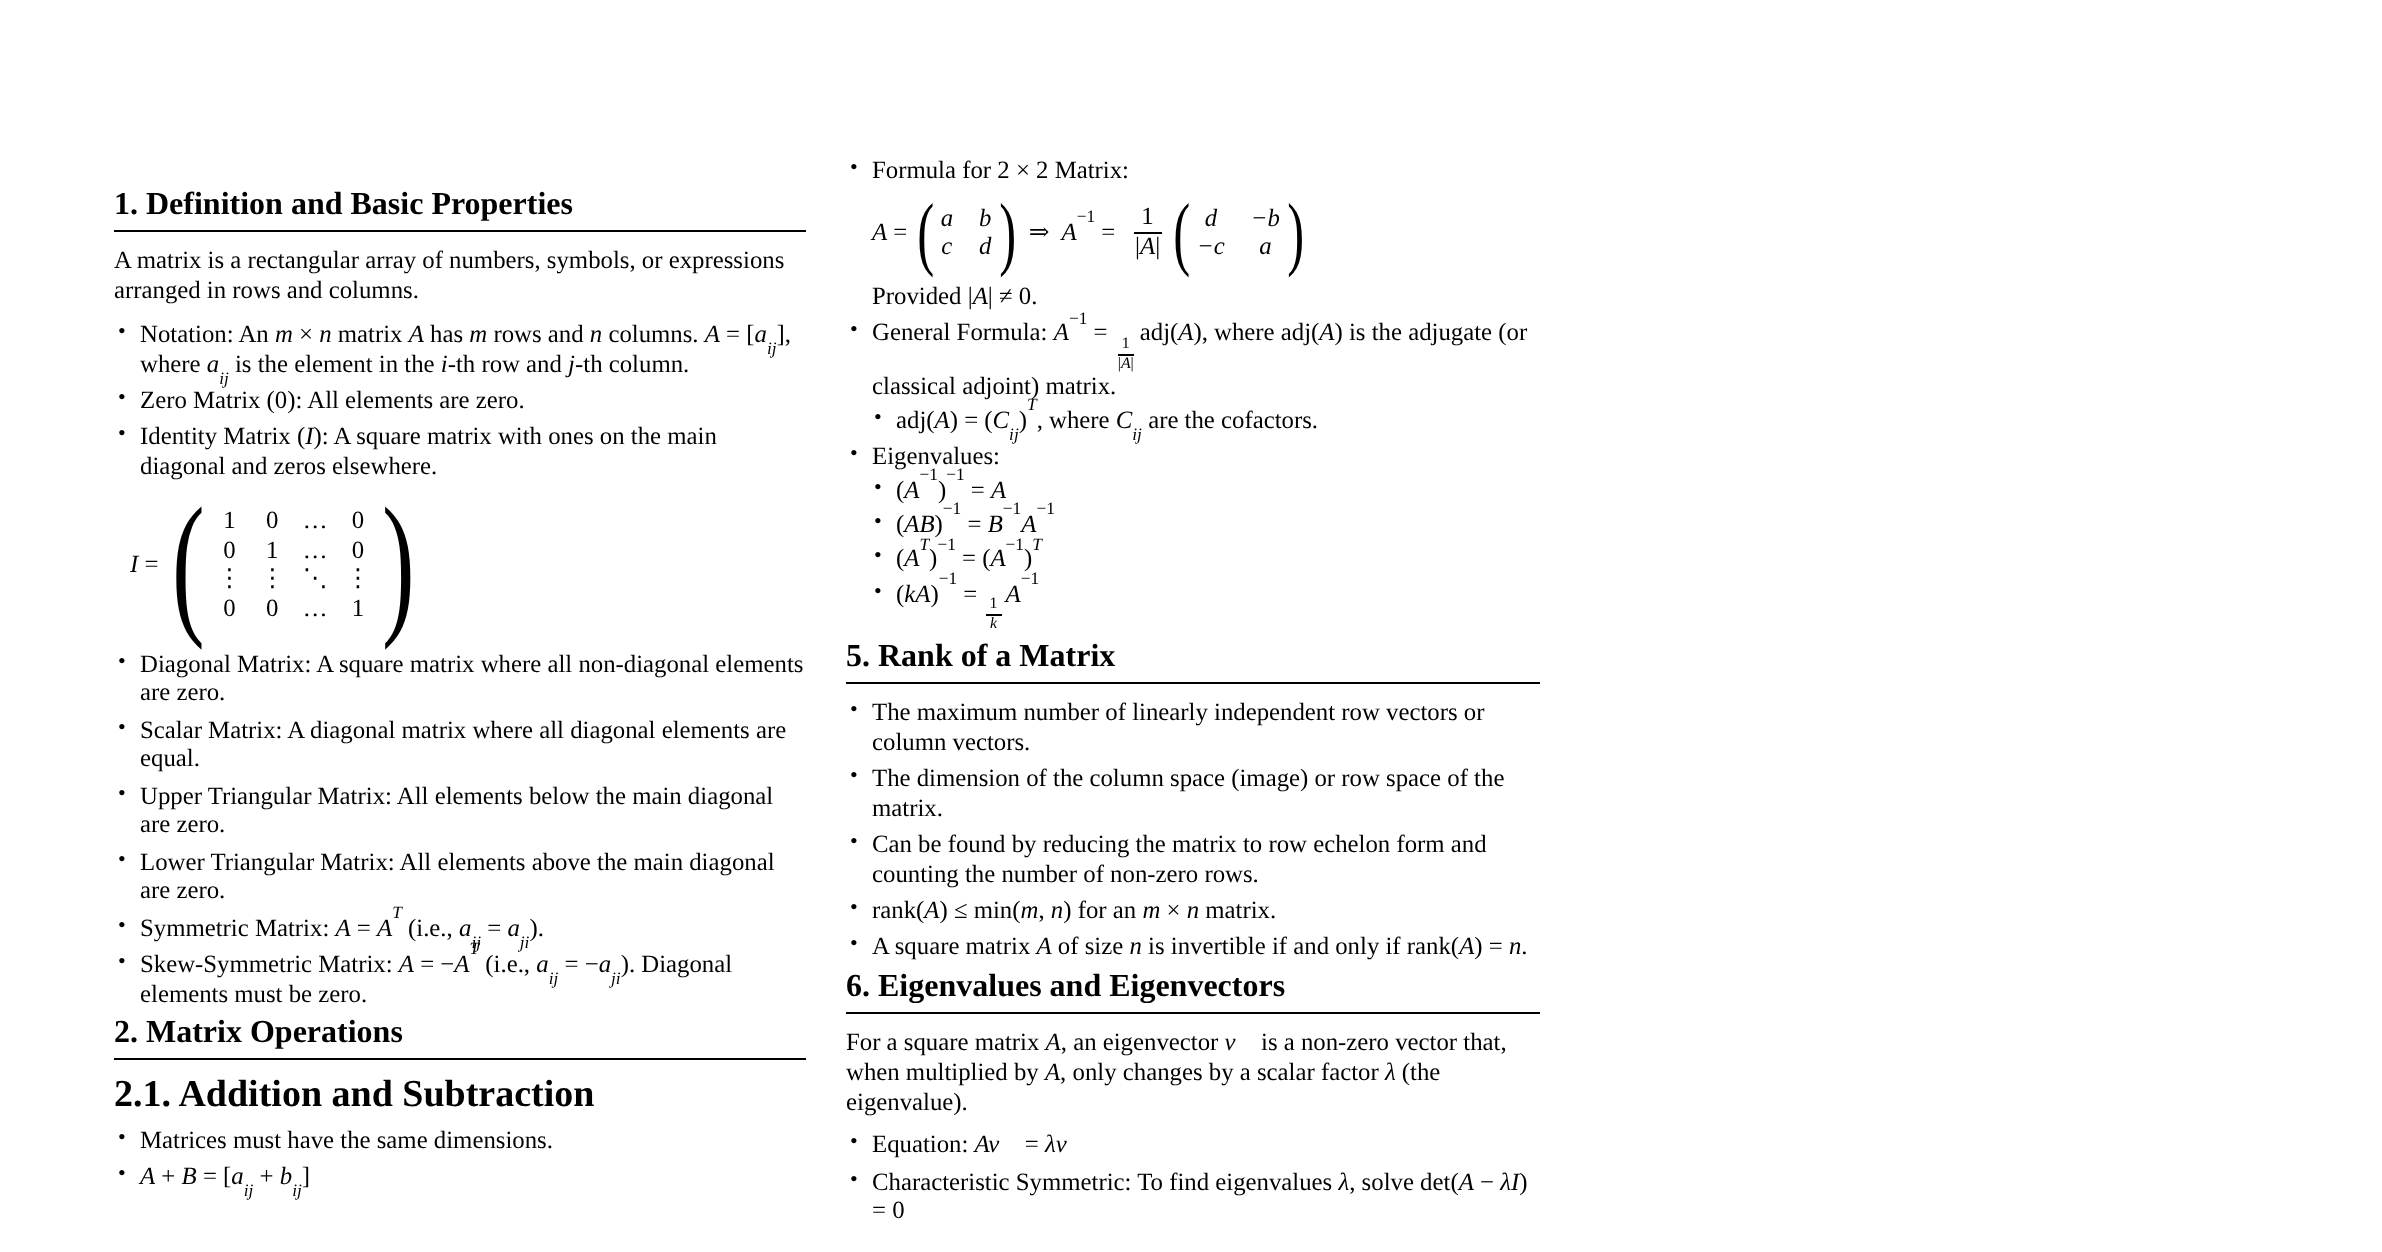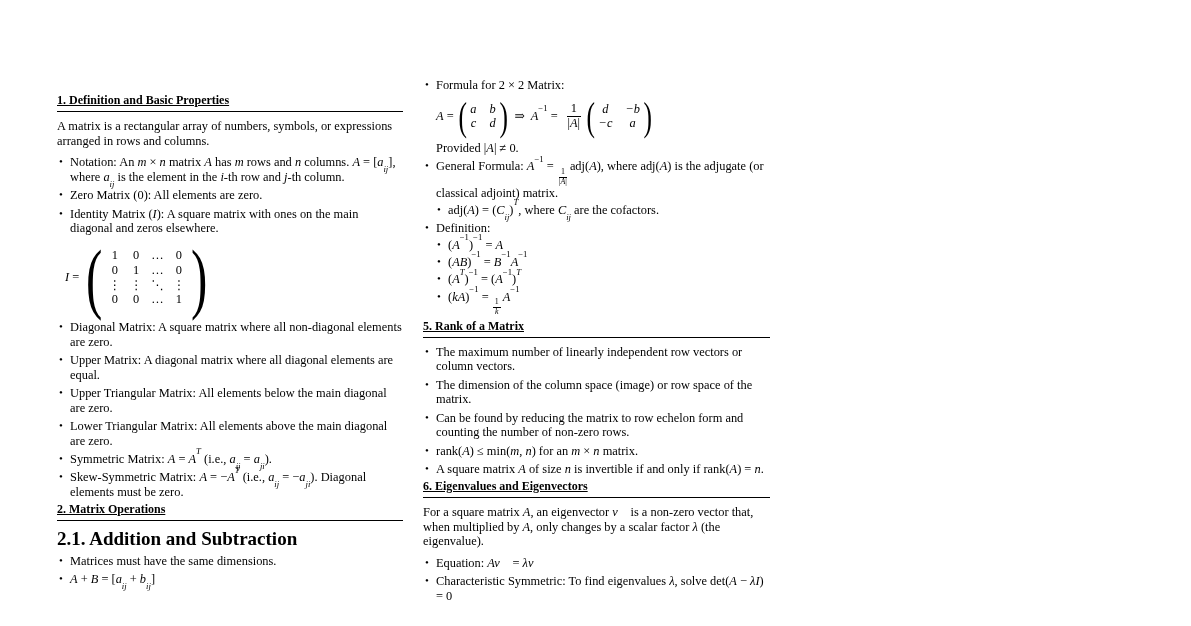--- a/index.html
+++ b/index.html
@@ -3,21 +3,21 @@
 <meta charset="utf-8">
 <style>
   html,body{margin:0;padding:0;background:#ffffff;}
   .page{position:relative;width:1191px;height:626px;background:#ffffff;overflow:hidden;
         color:#000;font-family:"Liberation Serif","DejaVu Serif",serif;
         font-size:12.4px;line-height:1.19;}
   .col{position:absolute;}
   .col-left{left:57px;top:94px;width:346px;}
   .col-right{left:423px;top:78px;width:347px;}
 
-  h1.sec{font-size:12px;line-height:1.15;font-weight:bold;margin:0;text-decoration:underline;}
+  h1.sec{font-size:16px;line-height:1.15;font-weight:bold;margin:0;}
   .gap-top{margin-top:11px;}
   .rule{border-top:1.9px solid #000;margin:3px 0 7px;height:0;}
   h2.subsec{font-size:19px;font-weight:bold;margin:0 0 3px;}
   p{margin:0 0 7px;}
   p.provided{margin:1px 0 4px;}
 
   ul.blist{list-style:none;margin:0;padding:0;}
   ul.blist>li{position:relative;padding-left:13px;margin:0 0 3.5px;}
   ul.blist>li::before{content:"\2022";position:absolute;left:2px;top:0;font-size:11px;}
   ul.blist ul.blist{margin:2px 0 0;}
@@ -80,21 +80,21 @@
             <span>⋮</span>
             <span>0</span>
             <span>0</span>
             <span>…</span>
             <span>1</span>
           </span>
           <span class="paren pp4">)</span>
         </div>
       </li>
       <li><b>Diagonal Matrix:</b> A square matrix where all non-diagonal elements are zero.</li>
-      <li><b>Upper Matrix:</b> A diagonal matrix where all diagonal elements are equal.</li>
+      <li><b>Scalar Matrix:</b> A diagonal matrix where all diagonal elements are equal.</li>
       <li><b>Upper Triangular Matrix:</b> All elements below the main diagonal are zero.</li>
       <li><b>Lower Triangular Matrix:</b> All elements above the main diagonal are zero.</li>
       <li><b>Symmetric Matrix:</b> <i>A</i> = <i>A</i><sup><i>T</i></sup> (i.e., <i>a</i><sub>ij</sub> = <i>a</i><sub>ji</sub>).</li>
       <li><b>Skew-Symmetric Matrix:</b> <i>A</i> = −<i>A</i><sup><i>T</i></sup> (i.e., <i>a</i><sub>ij</sub> = −<i>a</i><sub>ji</sub>). Diagonal elements must be zero.</li>
     </ul>
 
     <h1 class="sec gap-top">2. Matrix Operations</h1>
     <div class="rule"></div>
     <h2 class="subsec">2.1. Addition and Subtraction</h2>
     <ul class="blist">
@@ -137,21 +137,21 @@
       <li>
         <span><b>General Formula:</b> <i>A</i><sup>−1</sup> = <span class="ifrac">
               <span class="fn">1</span>
               <span class="fd">|<i>A</i>|</span>
             </span>adj(<i>A</i>), where adj(<i>A</i>) is the adjugate (or classical adjoint) matrix.</span>
         <ul class="blist">
           <li>adj(<i>A</i>) = (<i>C</i><sub>ij</sub>)<sup><i>T</i></sup>, where <i>C</i><sub>ij</sub> are the cofactors.</li>
         </ul>
       </li>
       <li>
-        <span><b>Definition:</b></span>
+        <span><b>Eigenvalues:</b></span>
         <ul class="blist">
           <li>(<i>A</i><sup>−1</sup>)<sup>−1</sup> = <i>A</i></li>
           <li>(<i>AB</i>)<sup>−1</sup> = <i>B</i><sup>−1</sup><i>A</i><sup>−1</sup></li>
           <li>(<i>A</i><sup><i>T</i></sup>)<sup>−1</sup> = (<i>A</i><sup>−1</sup>)<sup><i>T</i></sup></li>
           <li>(<i>kA</i>)<sup>−1</sup> = <span class="ifrac">
                 <span class="fn">1</span>
                 <span class="fd"><i>k</i></span>
               </span><i>A</i><sup>−1</sup></li>
         </ul>
       </li>

